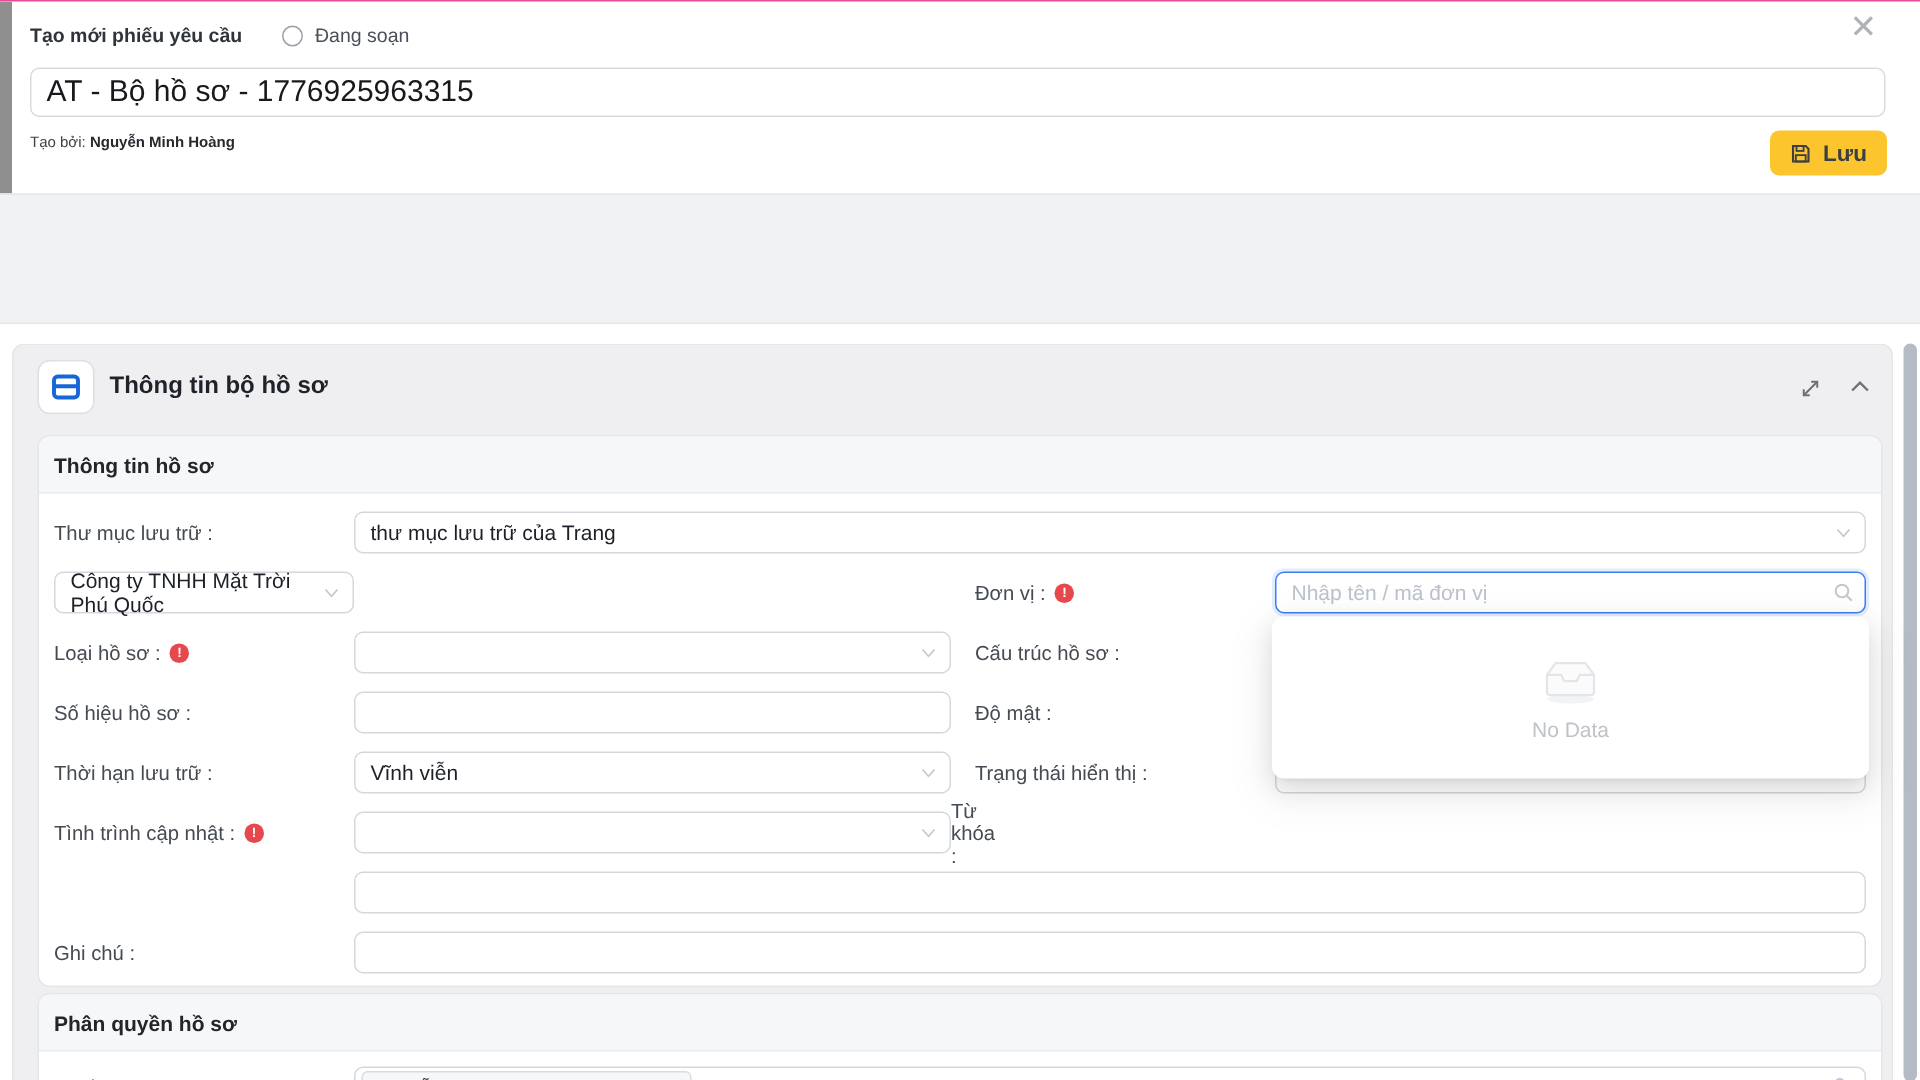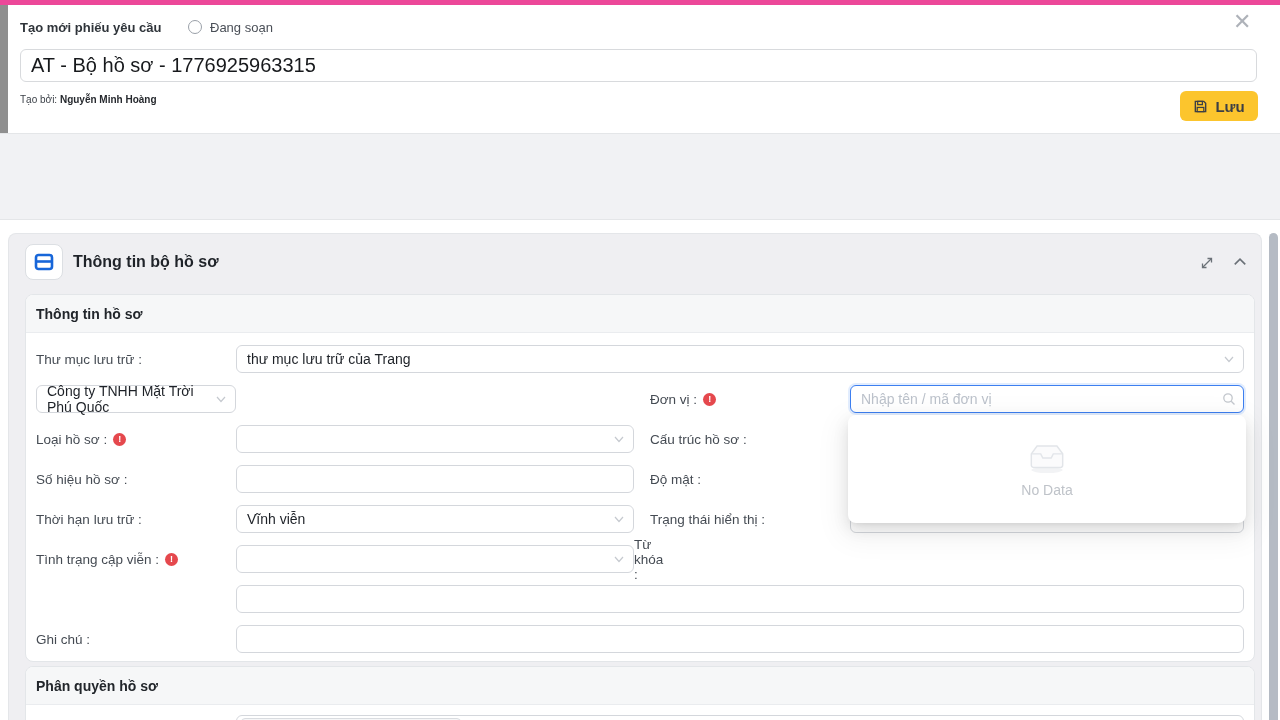--- a/index.html
+++ b/index.html
@@ -1,25 +1,25 @@
 <!DOCTYPE html>
 <html><head>
 <meta charset="utf-8">
 <style>
   * { margin:0; padding:0; box-sizing:border-box; }
   html,body { background:#fff; }
   body { font-family:"Liberation Sans","DejaVu Sans",sans-serif; }
-  .app { position:relative; width:1280px; height:720px; overflow:hidden; background:#fff; border-top:5px solid #ec4899; }
+  .app { position:relative; width:1280px; height:720px; overflow:hidden; background:#fff; border-top:1px solid #ec4899; }
 
   
   .left-strip { position:absolute; left:0; top:0; width:8px; height:128px; background:#8f8f8f; }
 
   
   .hdr-title { position:absolute; left:20px; top:15px; font-size:13px; font-weight:600; color:#2f343a; }
-  .radio-wrap { position:absolute; left:188px; top:15px; display:flex; align-items:flex-start; gap:8px; cursor:pointer; }
+  .radio-wrap { position:absolute; left:188px; top:15px; display:flex; align-items:flex-end; gap:8px; cursor:pointer; }
   .radio-circle { width:14px; height:14px; border-radius:50%; border:1.5px solid #9aa0a8; background:#fff; }
   .radio-label { font-size:13px; color:#4a4f57; }
   .close-x { position:absolute; left:1233px; top:6px; font-size:22px; color:#aeb2b9; cursor:pointer; line-height:1; font-weight:300; }
   .name-input { position:absolute; left:20px; top:44px; width:1237px; height:33px; border:1px solid #d8dadd; border-radius:6px; padding:0 10px; font-size:20px; color:#17191c; font-family:inherit; background:#fff; outline:none; }
   .created-line { position:absolute; left:20px; top:89px; font-size:10px; color:#3c4148; }
   .created-line b { font-weight:600; color:#26292e; }
   .save-btn { position:absolute; left:1180px; top:86px; width:78px; height:30px; background:#fcc52d; border:none; border-radius:6px; display:flex; align-items:center; justify-content:center; gap:7px; cursor:pointer; font-family:inherit; }
   .save-btn span { font-size:15px; font-weight:600; color:#3c3f45; }
 
   
@@ -206,21 +206,21 @@
         </div>
         <div></div>
         <div class="lbl col4">
             <span>Trạng thái hiển thị :</span>
           </div>
         <div class="sel col5">
             <span></span>
           </div>
 
         <div class="lbl">
-            <span>Tình trạng cập viễn :</span>
+            <span>Tình trình cập nhật :</span>
             <span class="req">!</span>
           </div>
         <div class="sel">
           <span></span>
           <svg class="chev" width="10" height="7" viewBox="0 0 10 7">
               <polyline points="1,1 5,5.5 9,1" fill="none" stroke="#c5c9cf" stroke-width="1.2"></polyline>
             </svg>
         </div>
 
         <div class="lbl">

